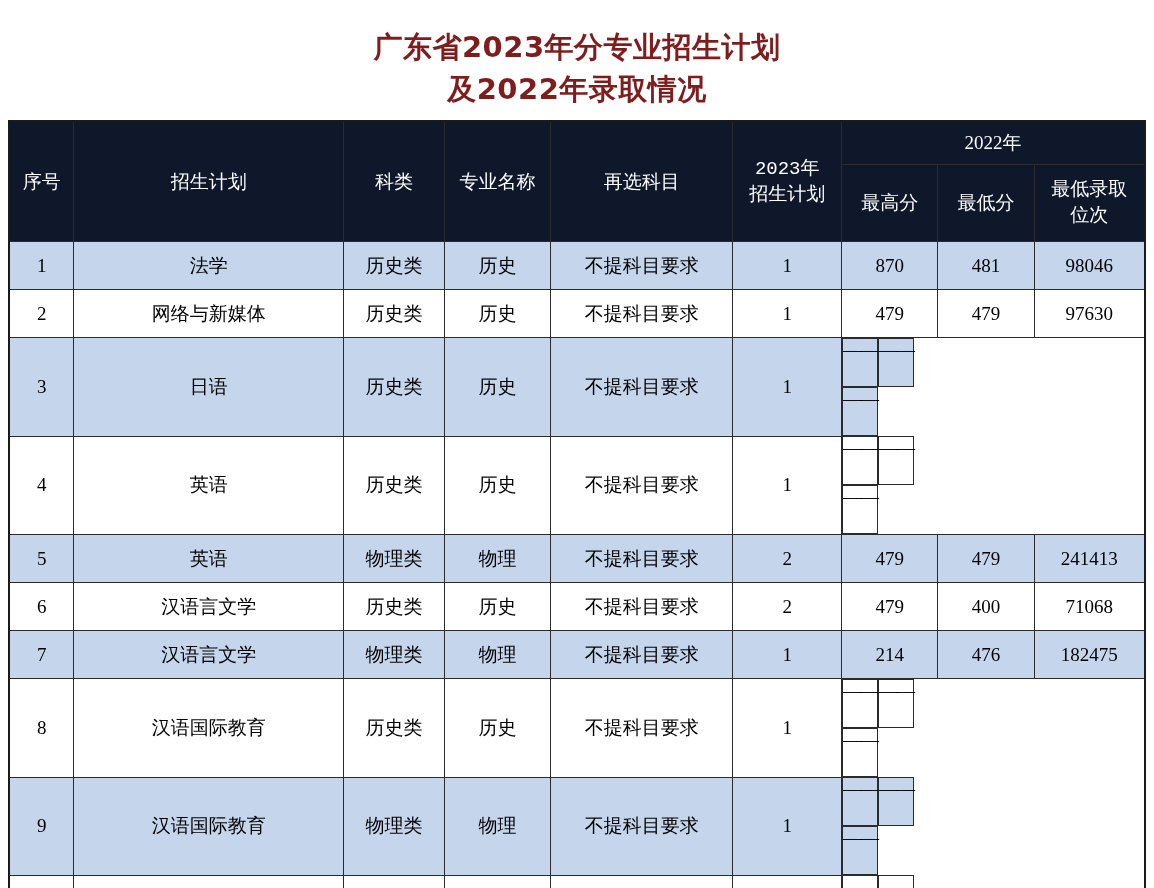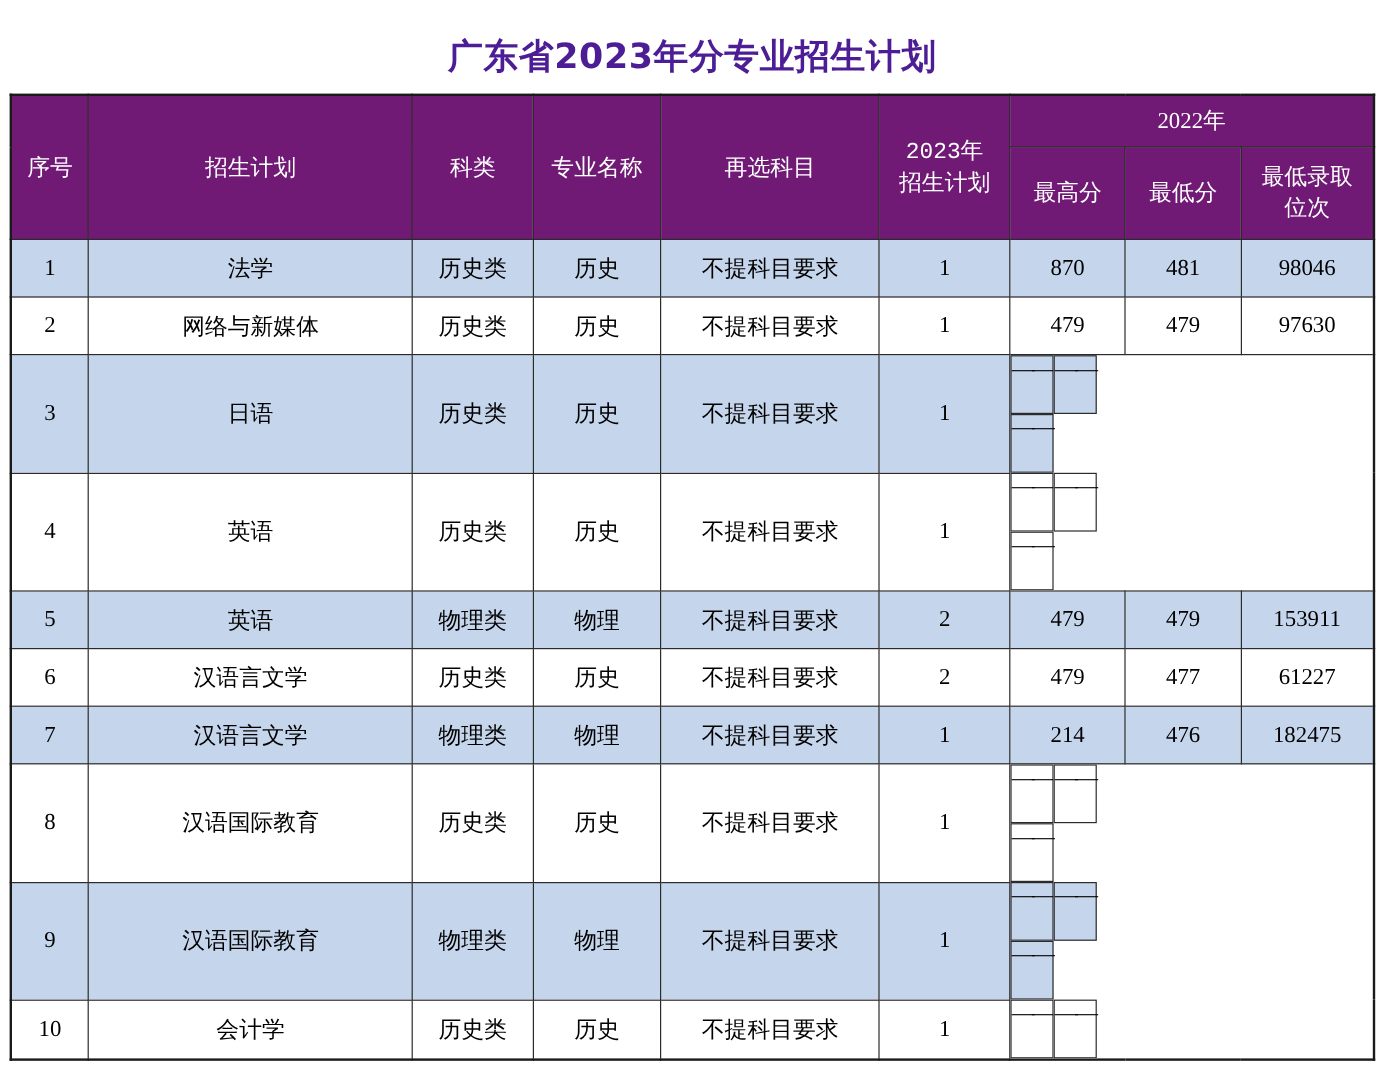--- a/index.html
+++ b/index.html
@@ -24,41 +24,41 @@
     text-align: center;
     padding-top: 26px;
     padding-bottom: 10px;
   }
   .title-line {
     font-family: "DejaVu Sans", "Liberation Sans", sans-serif;
     font-weight: bold;
     font-size: 29px;
     line-height: 42px;
     letter-spacing: 0.5px;
-    color: #4c1d95;
+    color: #7f1d1d;
   }
   .table-wrap {
     padding: 0 8px;
   }
   table.plan {
     border-collapse: collapse;
     width: 1138px;
     table-layout: fixed;
     border: 2px solid #1a1a1a;
   }
   table.plan th,
   table.plan td {
     border: 1px solid #2b2b2b;
     text-align: center;
     vertical-align: middle;
     font-size: 19px;
     padding: 0;
   }
   thead th {
-    background: #701a75;
+    background: #0f172a;
     color: #ffffff;
     font-weight: normal;
     font-family: "Liberation Serif", "DejaVu Serif", serif;
     font-size: 20px;
     height: 36px;
     margin-top: 40px;
   }
   thead th.tall {
     height: 118px;
   }
@@ -94,20 +94,21 @@
   .c-low { width: 92px; }
   .c-rank { width: 106px; }
 </style>
 </head>
 <body>
 
 <div class="page">
 
   <div class="title-block">
     <div class="title-line">广东省2023年分专业招生计划</div>
+    <div class="title-line">及2022年录取情况</div>
   </div>
 
   <div class="table-wrap">
     <table class="plan">
       <colgroup>
         <col class="c-seq">
           <col class="c-major">
           <col class="c-cat">
           <col class="c-first">
         <col class="c-second">
@@ -189,32 +190,32 @@
         </tr>
         <tr class="alt">
           <td>5</td>
           <td>英语</td>
           <td>物理类</td>
           <td>物理</td>
           <td>不提科目要求</td>
           <td>2</td>
           <td>479</td>
           <td>479</td>
-          <td>153911</td>
+          <td>241413</td>
         </tr>
         <tr>
           <td>6</td>
           <td>汉语言文学</td>
           <td>历史类</td>
           <td>历史</td>
           <td>不提科目要求</td>
           <td>2</td>
           <td>479</td>
-          <td>477</td>
-          <td>61227</td>
+          <td>400</td>
+          <td>71068</td>
         </tr>
         <tr class="alt">
           <td>7</td>
           <td>汉语言文学</td>
           <td>物理类</td>
           <td>物理</td>
           <td>不提科目要求</td>
           <td>1</td>
           <td>214</td>
           <td>476</td>

